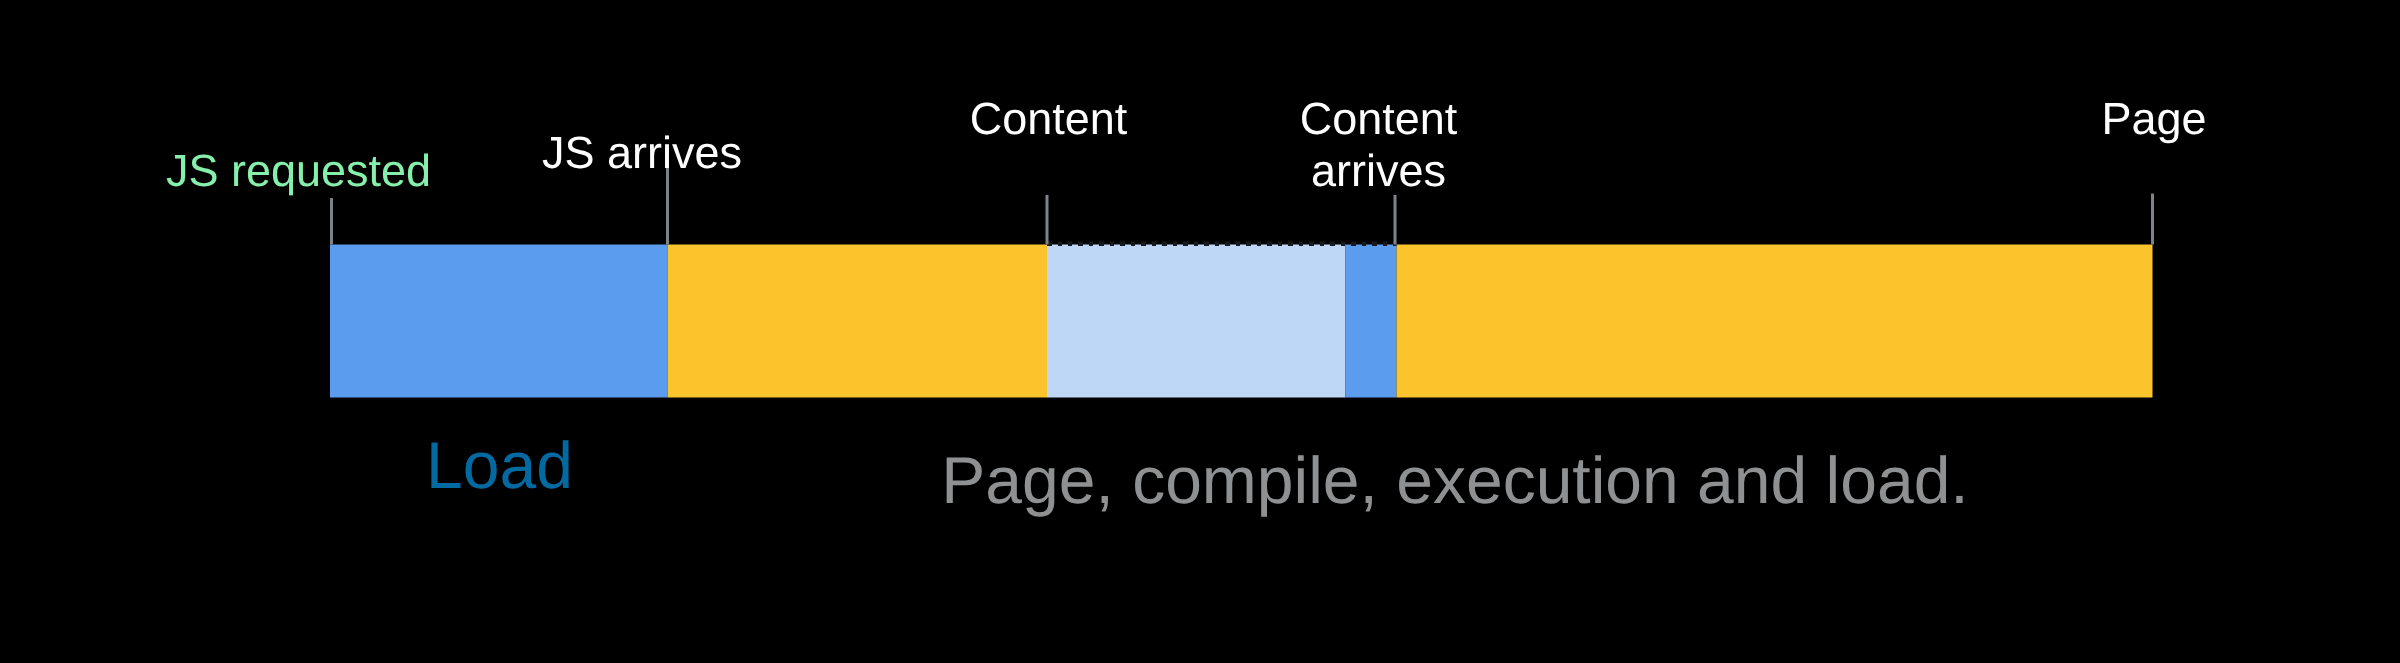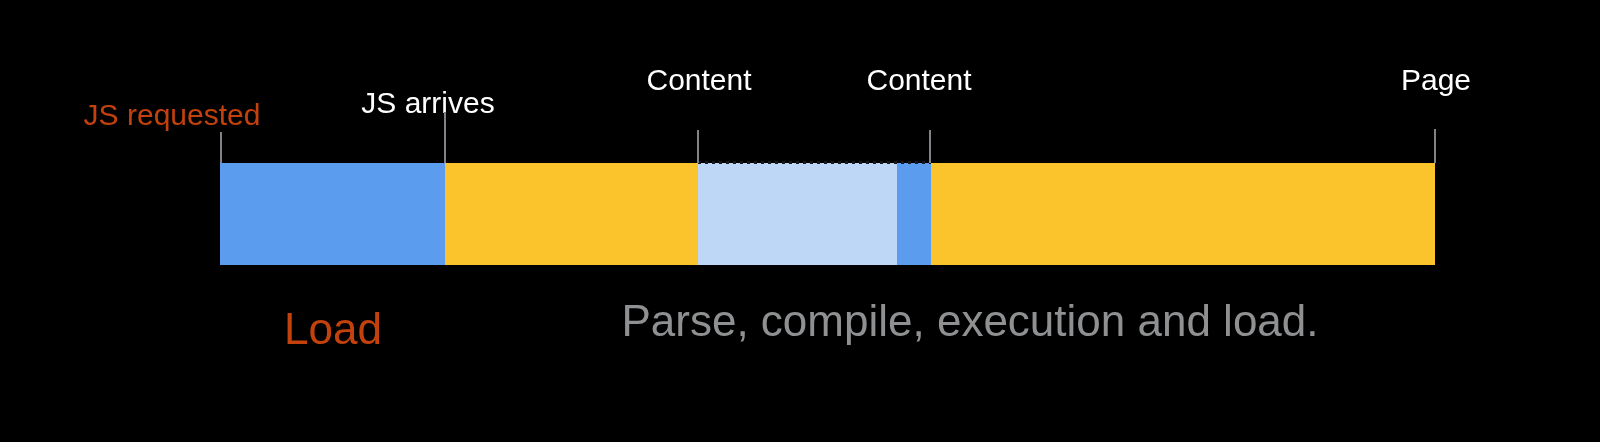--- a/index.html
+++ b/index.html
@@ -61,35 +61,36 @@
 
 <div id="diagram">
   <div id="bar" style="left: 220px; top: 163px; width: 1215px; height: 102px;">
       <div class="bar-segment" style="width: 225px; background: rgb(92, 156, 238);"></div>
       <div class="bar-segment" style="width: 253px; background: rgb(251, 196, 45);"></div>
       <div class="bar-segment" style="width: 199px; background: rgb(190, 215, 246);"></div>
       <div class="bar-segment" style="width: 34px; background: rgb(92, 156, 238);"></div>
       <div class="bar-segment" style="width: 504px; background: rgb(251, 196, 45);"></div>
     </div>
   <div id="fetch-dotted-line" style="left: 698px; top: 161px; width: 233px; height: 3px; background: repeating-linear-gradient(to right, rgb(23, 25, 28) 0px, rgb(23, 25, 28) 3px, transparent 3px, transparent 7px);"></div>
-  <div id="phase-load" class="phase-label" style="left: 333px; top: 305px; color: #c2410c;">Load</div>
-  <div id="phase-parse" class="phase-label" style="left: 970px; top: 297px; color: rgb(142, 144, 146);">Parse, compile, execution and load.</div>
-<div class="marker-label" style="left: 172px; top: 97px; color: #c2410c;">
+  <div id="phase-load" class="phase-label" style="left: 333px; top: 287px; color: #0369a1;">Load</div>
+  <div id="phase-parse" class="phase-label" style="left: 970px; top: 297px; color: rgb(142, 144, 146);">Page, compile, execution and load.</div>
+<div class="marker-label" style="left: 199px; top: 97px; color: #86efac;">
       <div>JS requested</div>
     </div>
     <div class="tick" style="left: 220px; top: 132px; height: 31px; background: rgb(127, 130, 135);"></div>
     <div class="marker-label" style="left: 428px; top: 85px; color: rgb(255, 255, 255);">
       <div>JS arrives</div>
     </div>
     <div class="tick" style="left: 444px; top: 112px; height: 51px; background: rgb(127, 130, 135);"></div>
     <div class="marker-label" style="left: 699px; top: 62px; color: rgb(255, 255, 255);">
       <div>Content</div>
     </div>
     <div class="tick" style="left: 697px; top: 130px; height: 33px; background: rgb(127, 130, 135);"></div>
     <div class="marker-label" style="left: 919px; top: 62px; color: rgb(255, 255, 255);">
       <div>Content</div>
+      <div>arrives</div>
     </div>
     <div class="tick" style="left: 929px; top: 130px; height: 33px; background: rgb(127, 130, 135);"></div>
     <div class="marker-label" style="left: 1436px; top: 62px; color: rgb(255, 255, 255);">
       <div>Page</div>
     </div>
     <div class="tick" style="left: 1434px; top: 129px; height: 34px; background: rgb(127, 130, 135);"></div>
   </div>
 
 </body></html>

